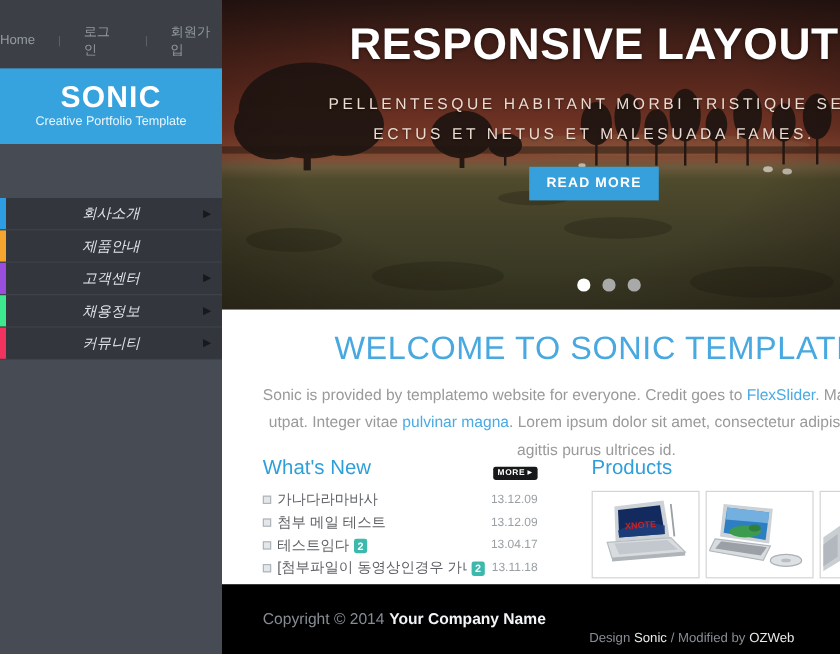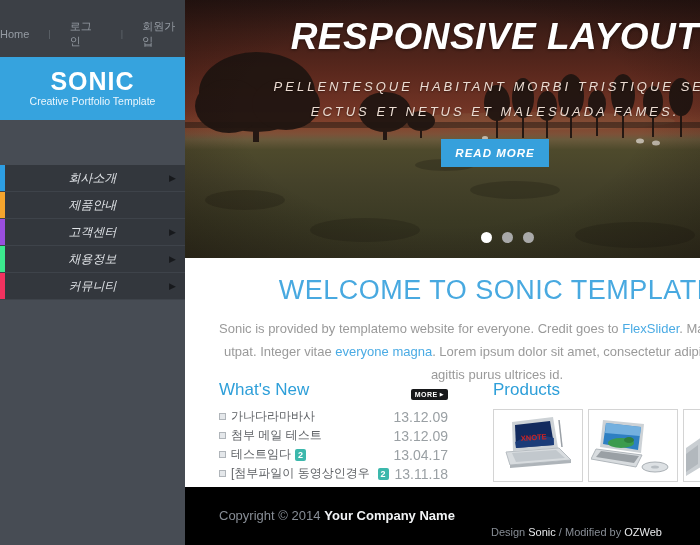--- a/index.html
+++ b/index.html
@@ -20,21 +20,21 @@
   .logo-sub{color:#eaf6fd;font-size:10.5px;margin-top:1px;}
   .menu{margin-top:45px;}
   .menu-item{position:relative;height:26px;background:#33373d;border-bottom:1px solid #3e434a;
     display:flex;align-items:center;justify-content:center;color:#e1e4e8;font-size:12px;cursor:pointer;font-style:italic;}
   .menu-accent{position:absolute;left:0;top:0;bottom:0;width:5px;}
   .menu-arrow{position:absolute;right:9px;top:50%;transform:translateY(-50%);color:#17191c;font-size:9px;line-height:1;}
   
   .main{position:absolute;left:185px;top:0;width:515px;height:545px;}
   
   .hero{position:relative;width:515px;height:258px;overflow:hidden;
-    background:linear-gradient(180deg,#271512 0%,#3f1e17 12%,#5a281d 28%,#713425 42%,#84452e 49%,#7d5138 52%,#6a5a3c 54%,#4e4a2c 58%,#45422a 70%,#3b3a24 85%,#343320 100%);font-style:italic;}
+    background:linear-gradient(180deg,#271512 0%,#3f1e17 12%,#5a281d 28%,#713425 42%,#84452e 49%,#7d5138 52%,#6a5a3c 54%,#4e4a2c 58%,#45422a 70%,#3b3a24 85%,#343320 100%);}
   .hero-trees{position:absolute;left:0;top:0;}
   .hero-vignette{position:absolute;left:0;top:0;right:0;bottom:0;
     background:radial-gradient(ellipse at 50% 45%,rgba(0,0,0,0) 55%,rgba(18,9,7,0.38) 100%);}
   .hero-content{position:absolute;left:30px;top:0;width:560px;text-align:center;}
   .hero-title{margin-top:16px;color:#fff;font-size:37px;font-weight:bold;letter-spacing:0.5px;
     text-shadow:0 1px 3px rgba(0,0,0,0.45);}
   .hero-sub{margin-top:16px;color:#ecdcd2;font-size:13px;letter-spacing:3px;line-height:25px;
     text-shadow:0 1px 2px rgba(0,0,0,0.4);}
   .hero-btn{display:inline-block;margin-top:15px;background:#36a0dc;color:#fff;font-size:11.5px;font-weight:bold;
     letter-spacing:1px;padding:8px 14px;cursor:pointer;}
@@ -57,21 +57,21 @@
   .more-btn{background:#17181a;color:#fff;font-size:7px;font-weight:bold;letter-spacing:0.5px;
     padding:2px 4px;border-radius:2px;display:flex;align-items:center;gap:2px;cursor:pointer;}
   .more-arrow{font-size:5px;line-height:1;}
   .news-list{margin-top:7px;}
   .news-item{display:flex;align-items:center;height:19px;font-size:12px;color:#5f6266;}
   .news-bullet{width:5px;height:5px;border:1px solid #b0b5ba;background:#e4e7ea;margin-right:5px;flex:0 0 auto;}
   .news-title{white-space:nowrap;overflow:hidden;cursor:pointer;}
   .news-badge{background:#3cb8ac;color:#fff;font-size:9px;font-weight:bold;border-radius:2px;
     padding:0 3px;line-height:12px;margin-left:4px;flex:0 0 auto;}
   .news-spacer{flex:1;}
-  .news-date{color:#9aa0a4;font-size:14px;margin-left:6px;flex:0 0 auto;}
+  .news-date{color:#9aa0a4;font-size:10px;margin-left:6px;flex:0 0 auto;}
   .products{position:absolute;left:308px;top:0;width:300px;}
   .product-row{display:flex;gap:5px;margin-top:9px;}
   .product-box{width:88px;height:71px;border:1px solid #d4d4d4;background:#fff;box-sizing:content-box;
     display:flex;align-items:center;justify-content:center;cursor:pointer;flex:0 0 auto;}
   
   .footer{position:absolute;top:487px;left:0;width:515px;height:58px;background:#000000;}
   .copyright{position:absolute;left:34px;top:21px;font-size:13px;color:#878d95;}
   .copyright .company{color:#f2f4f6;font-weight:bold;margin-left:4px;}
   .design-credit{position:absolute;right:38px;top:39px;font-size:11px;color:#878d95;}
   .design-credit .lite{color:#e8eaec;}
@@ -180,21 +180,21 @@
         <span class="dot"></span>
         <span class="dot"></span>
       </div>
   </div>
 
   <div class="content">
     <div class="inner">
       <div class="welcome-title">WELCOME TO SONIC TEMPLATE</div>
       <div class="welcome-paras" id="welcome-paras">
           <div class="para-line"><span>Sonic is provided by templatemo website for everyone. Credit goes to </span><span class="para-link">FlexSlider</span><span>. Maecenas adipiscing pellentesque vol</span></div>
-          <div class="para-line"><span>utpat. Integer vitae </span><span class="para-link">everyone magna</span><span>. Lorem ipsum dolor sit amet, consectetur adipiscing elit. Praesent auctor s</span></div>
+          <div class="para-line"><span>utpat. Integer vitae </span><span class="para-link">pulvinar magna</span><span>. Lorem ipsum dolor sit amet, consectetur adipiscing elit. Praesent auctor s</span></div>
           <div class="para-line"><span>agittis purus ultrices id.</span></div>
         </div>
     </div>
     <div class="columns">
       <div class="whats-new">
         <div class="wn-header">
           <span class="col-title">What's New</span>
           <span class="more-btn">
             <span>MORE</span>
             <span class="more-arrow">▶</span>

